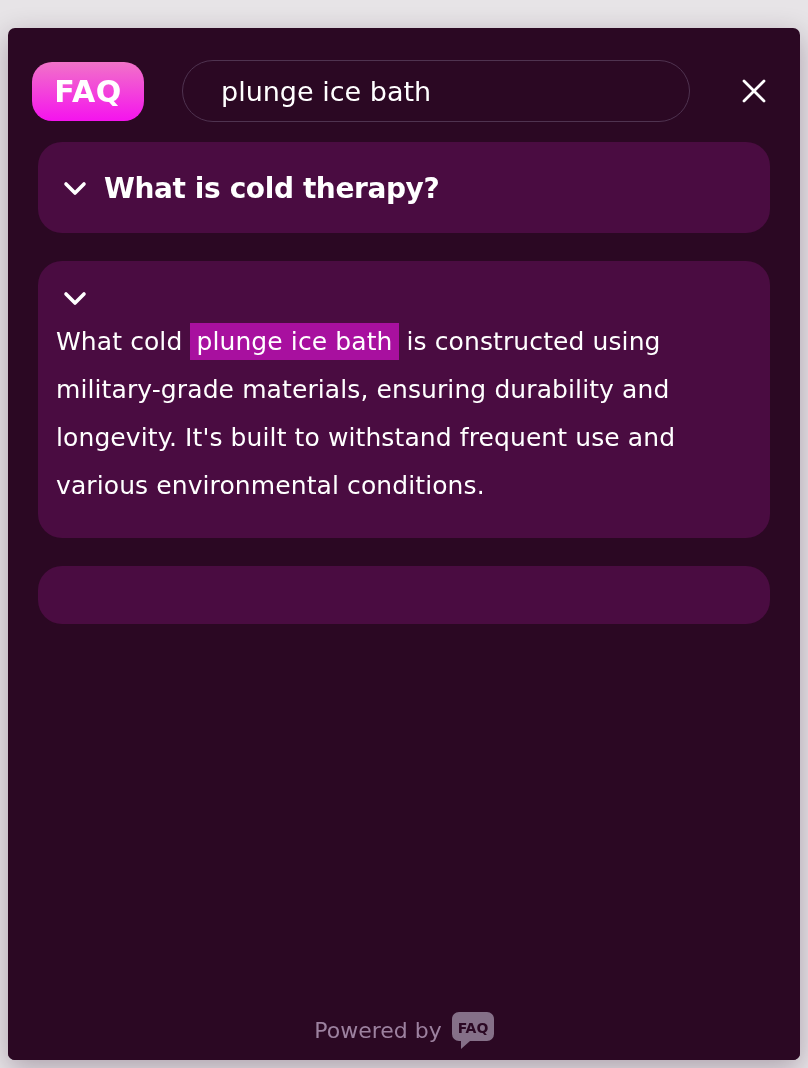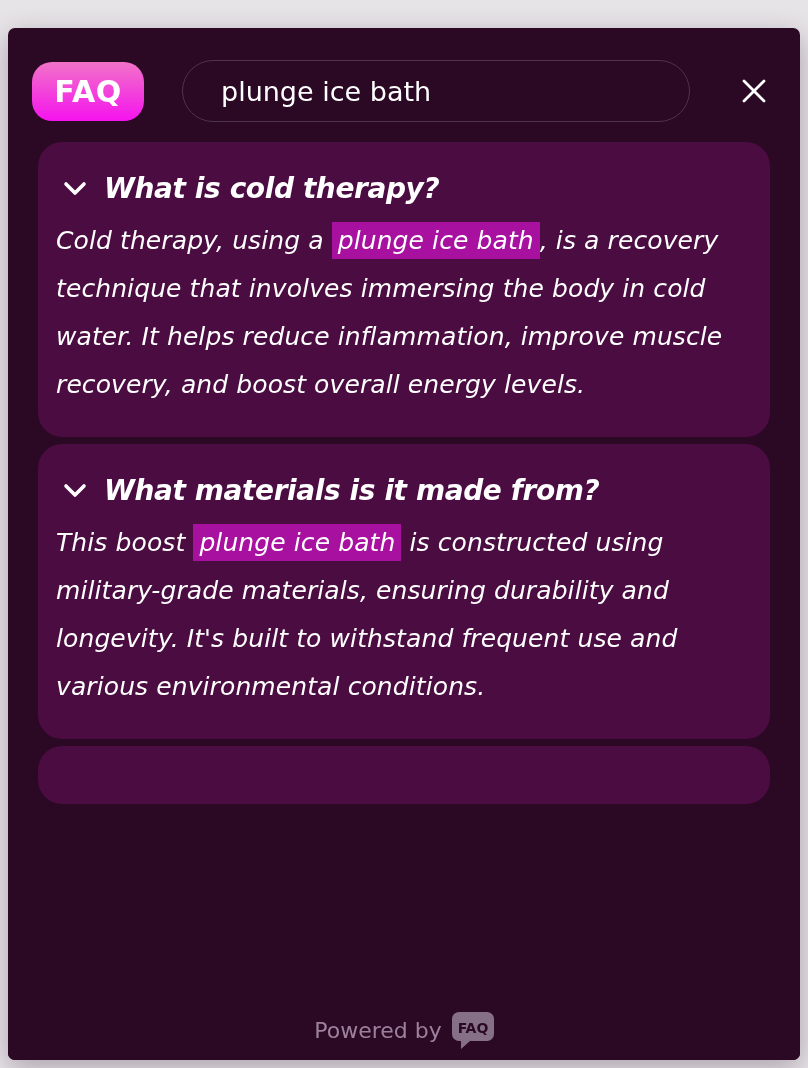--- a/index.html
+++ b/index.html
@@ -65,21 +65,21 @@
     flex:0 0 auto;
     width:44px;height:44px;
     background:transparent;border:none;cursor:pointer;
     display:flex;align-items:center;justify-content:center;
   }
   
   .content{
     position:absolute;
     left:30px;right:30px;top:114px;bottom:0;
     overflow:hidden;
-    display:flex;flex-direction:column;gap:7px;font-style:italic;
+    display:flex;flex-direction:column;gap:28px;
   }
   .card{
     flex:0 0 auto;
     background:var(--card_bg);
     border-radius:24px;
     padding:30px 28px 28px 18px;
     color:var(--text);
   }
   .card-head{
     display:flex;align-items:center;gap:17px;
@@ -138,31 +138,29 @@
   </div>
 
   <div class="content" id="cards">
   <section class="card">
     <header class="card-head">
       <svg class="chev" width="24" height="15" viewBox="0 0 24 15">
         <polyline points="3,3 12,12 21,3" fill="none" stroke="#ffffff" stroke-width="3.6" stroke-linecap="round" stroke-linejoin="round"></polyline>
       </svg>
       <h3 class="q">What is cold therapy?</h3>
     </header>
-    <p class="a"><span>Cold therapy, using a </span><span class="hl">plunge ice bath</span><span>, is a recovery technique that involves immersing the body in cold water. It helps reduce inflammation, improve muscle recovery, and boost overall energy levels.</span></p>
   </section>
 
   <section class="card">
     <header class="card-head">
       <svg class="chev" width="24" height="15" viewBox="0 0 24 15">
         <polyline points="3,3 12,12 21,3" fill="none" stroke="#ffffff" stroke-width="3.6" stroke-linecap="round" stroke-linejoin="round"></polyline>
       </svg>
-      <h3 class="q">What materials is it made from?</h3>
     </header>
-    <p class="a"><span>This boost </span><span class="hl">plunge ice bath</span><span> is constructed using military-grade materials, ensuring durability and longevity. It's built to withstand frequent use and various environmental conditions.</span></p>
+    <p class="a"><span>What cold </span><span class="hl">plunge ice bath</span><span> is constructed using military-grade materials, ensuring durability and longevity. It's built to withstand frequent use and various environmental conditions.</span></p>
   </section>
 
   <section class="card">
   </section>
 </div>
 
   <div class="footer">
     <span class="powered">Powered by</span>
     <svg class="bubble" width="42" height="37" viewBox="0 0 42 37">
       <path d="M7 0 h28 a7 7 0 0 1 7 7 v15 a7 7 0 0 1 -7 7 H18 l-9 8 v-8 H7 a7 7 0 0 1 -7 -7 V7 a7 7 0 0 1 7 -7 Z" fill="#857088"></path>

